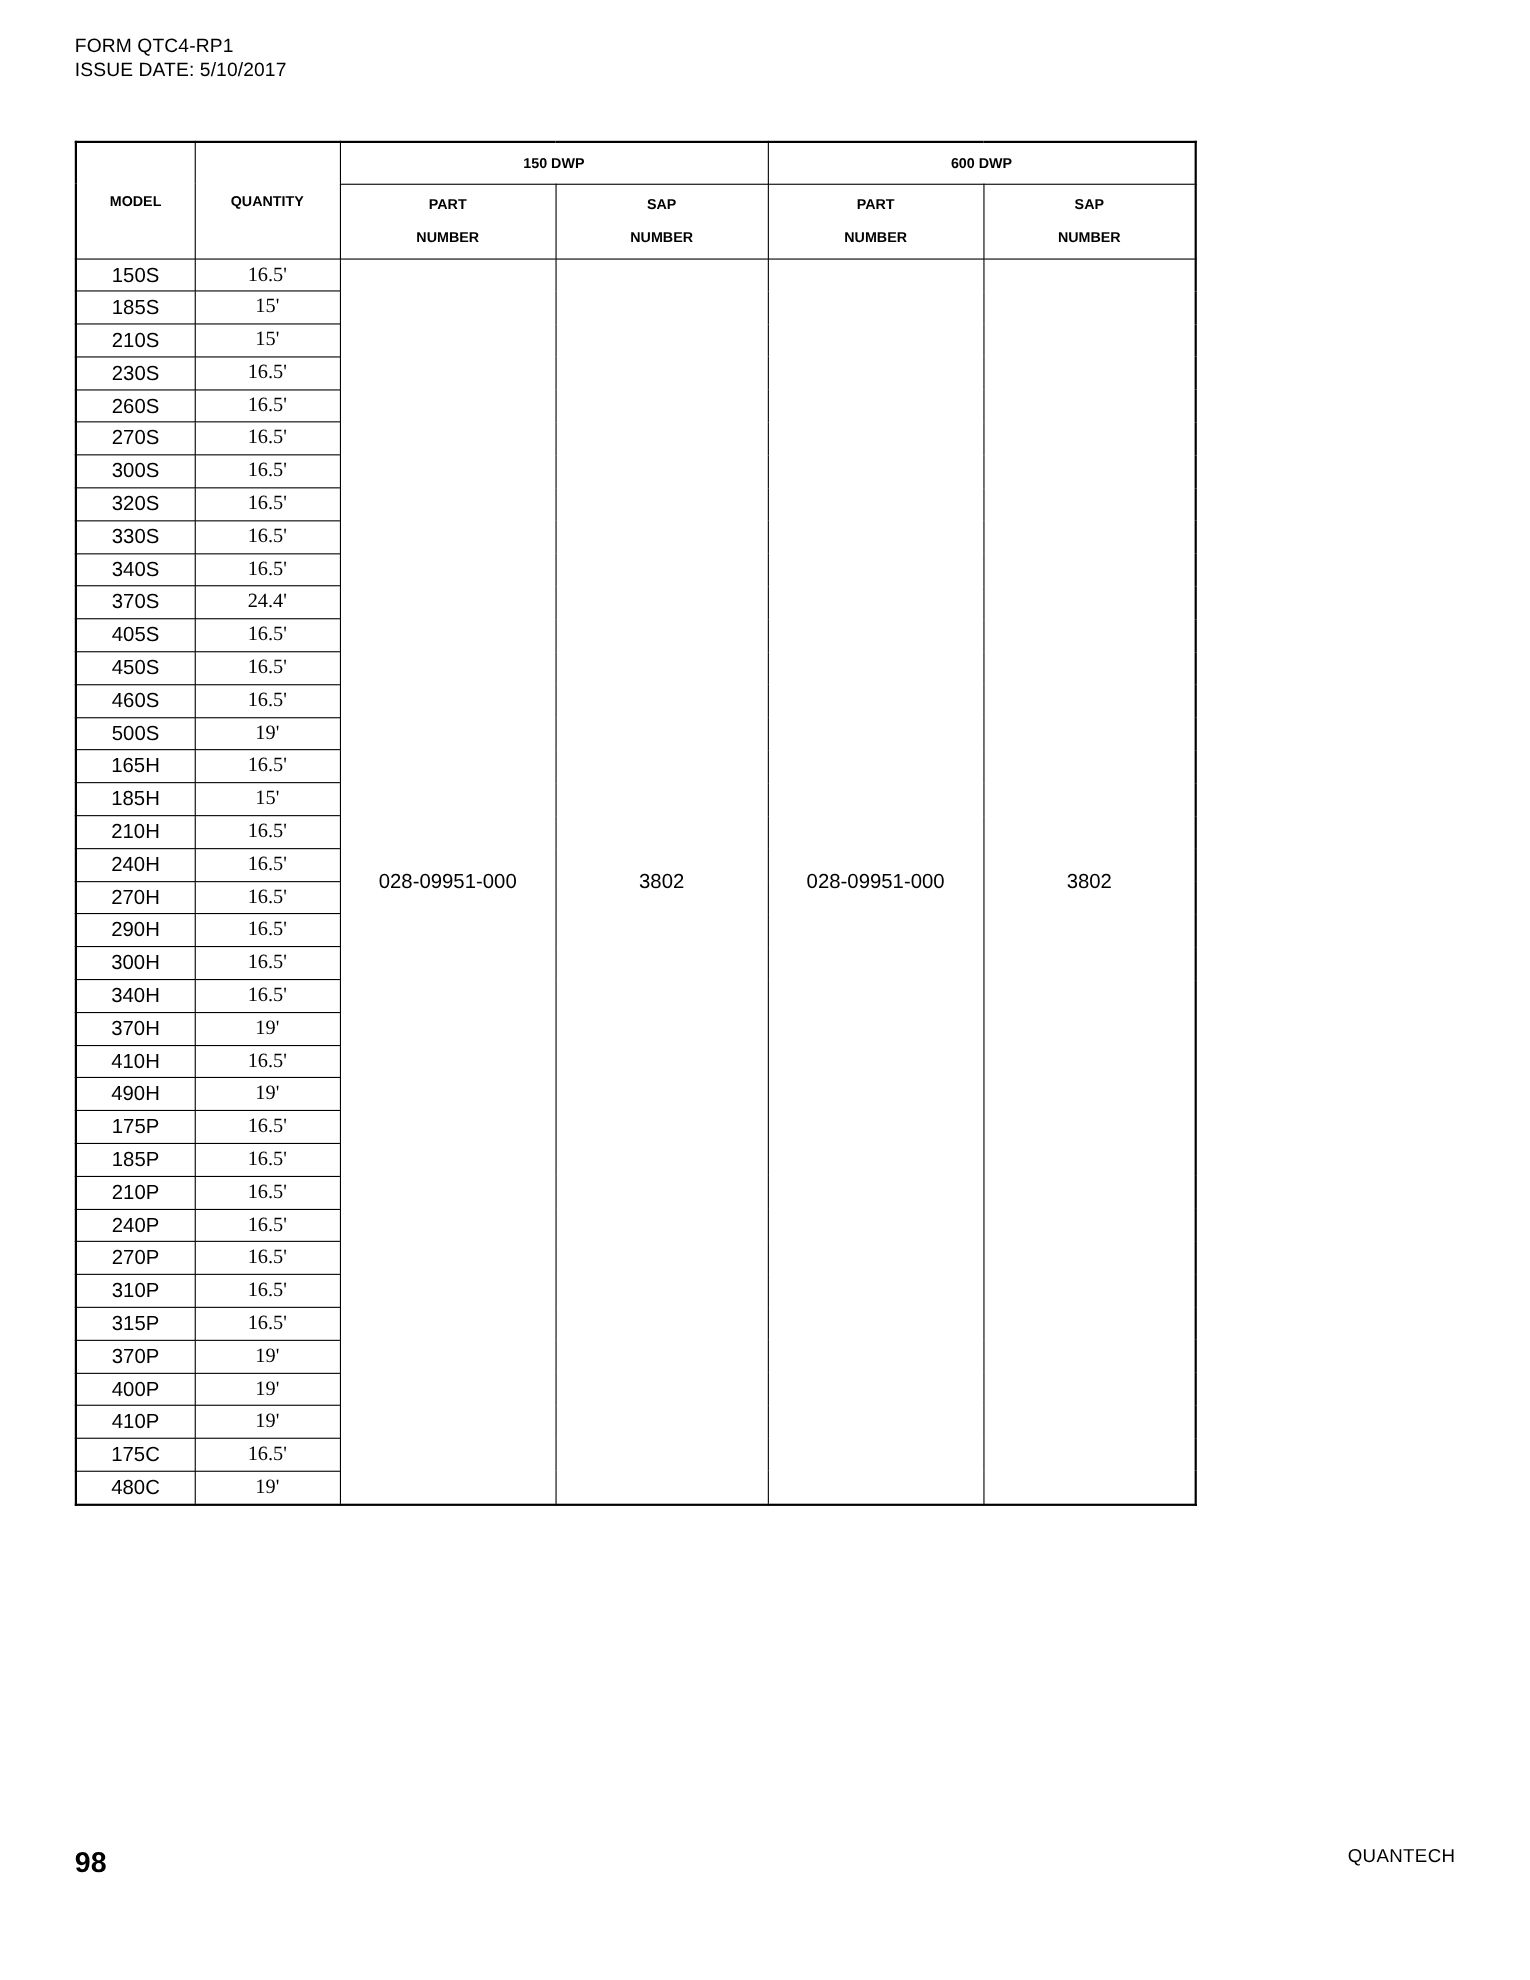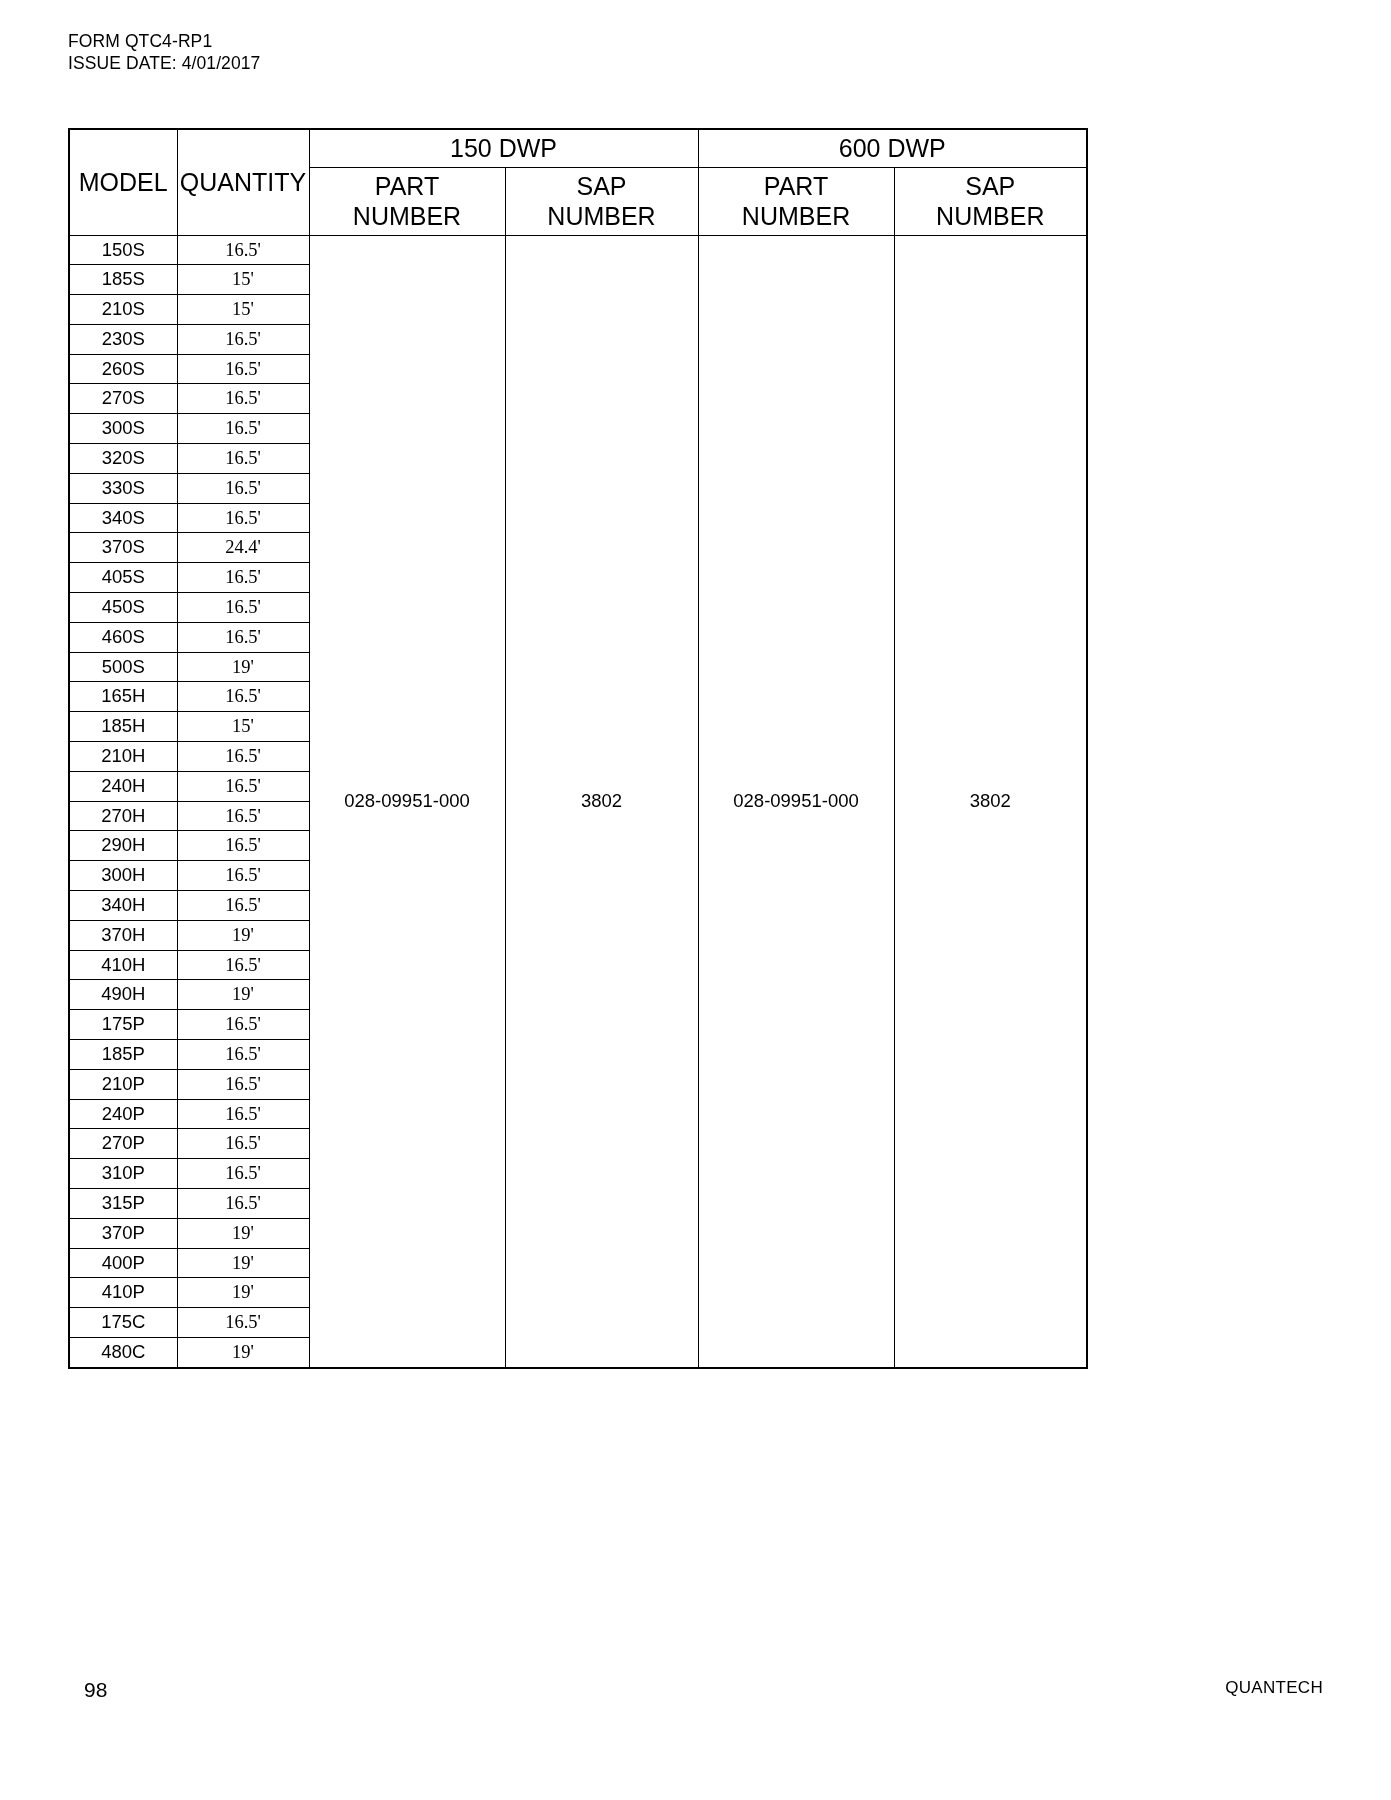--- a/index.html
+++ b/index.html
@@ -57,22 +57,22 @@
   table.grid td, table.grid th {
     border: 1px solid #000000;
     text-align: center;
     vertical-align: middle;
     font-size: 18.5px;
     font-weight: normal;
     padding: 0;
     background: #ffffff;
   }
   table.grid th {
-    font-weight: normal;
-    font-size: 25px;
+    font-weight: bold;
+    font-size: 13px;
     text-align: center;
   }
   
   table.grid {
     border: 2px solid #000;
   }
   th.hd-model, th.hd-qty {
     border-width: 2px 2px 2px 2px;
   }
   th.grp {
@@ -108,41 +108,41 @@
   col.c-sap2  { width: 193px; }
 
   .footer {
     position: absolute;
     left: 0;
     top: 1678px;
     width: 1391px;
   }
   .footer .pageno {
     position: absolute;
-    left: 84px;
+    left: 68px;
     top: 0;
-    font-size: 21px;
-    font-weight: normal;
+    font-size: 26px;
+    font-weight: bold;
   }
   .footer .brand {
     position: absolute;
     right: 68px;
     top: 0;
     font-size: 17px;
     letter-spacing: 0.3px;
   }
 </style>
 </head>
 <body>
 
 <div class="page">
 
   <div class="doc-header">
     <div>FORM QTC4-RP1</div>
-    <div>ISSUE DATE: 4/01/2017</div>
+    <div>ISSUE DATE: 5/10/2017</div>
   </div>
 
 
   <div class="tbl-wrap">
     <table class="grid">
       <colgroup>
         <col class="c-model">
         <col class="c-qty">
         <col class="c-pn1">
         <col class="c-sap1">

